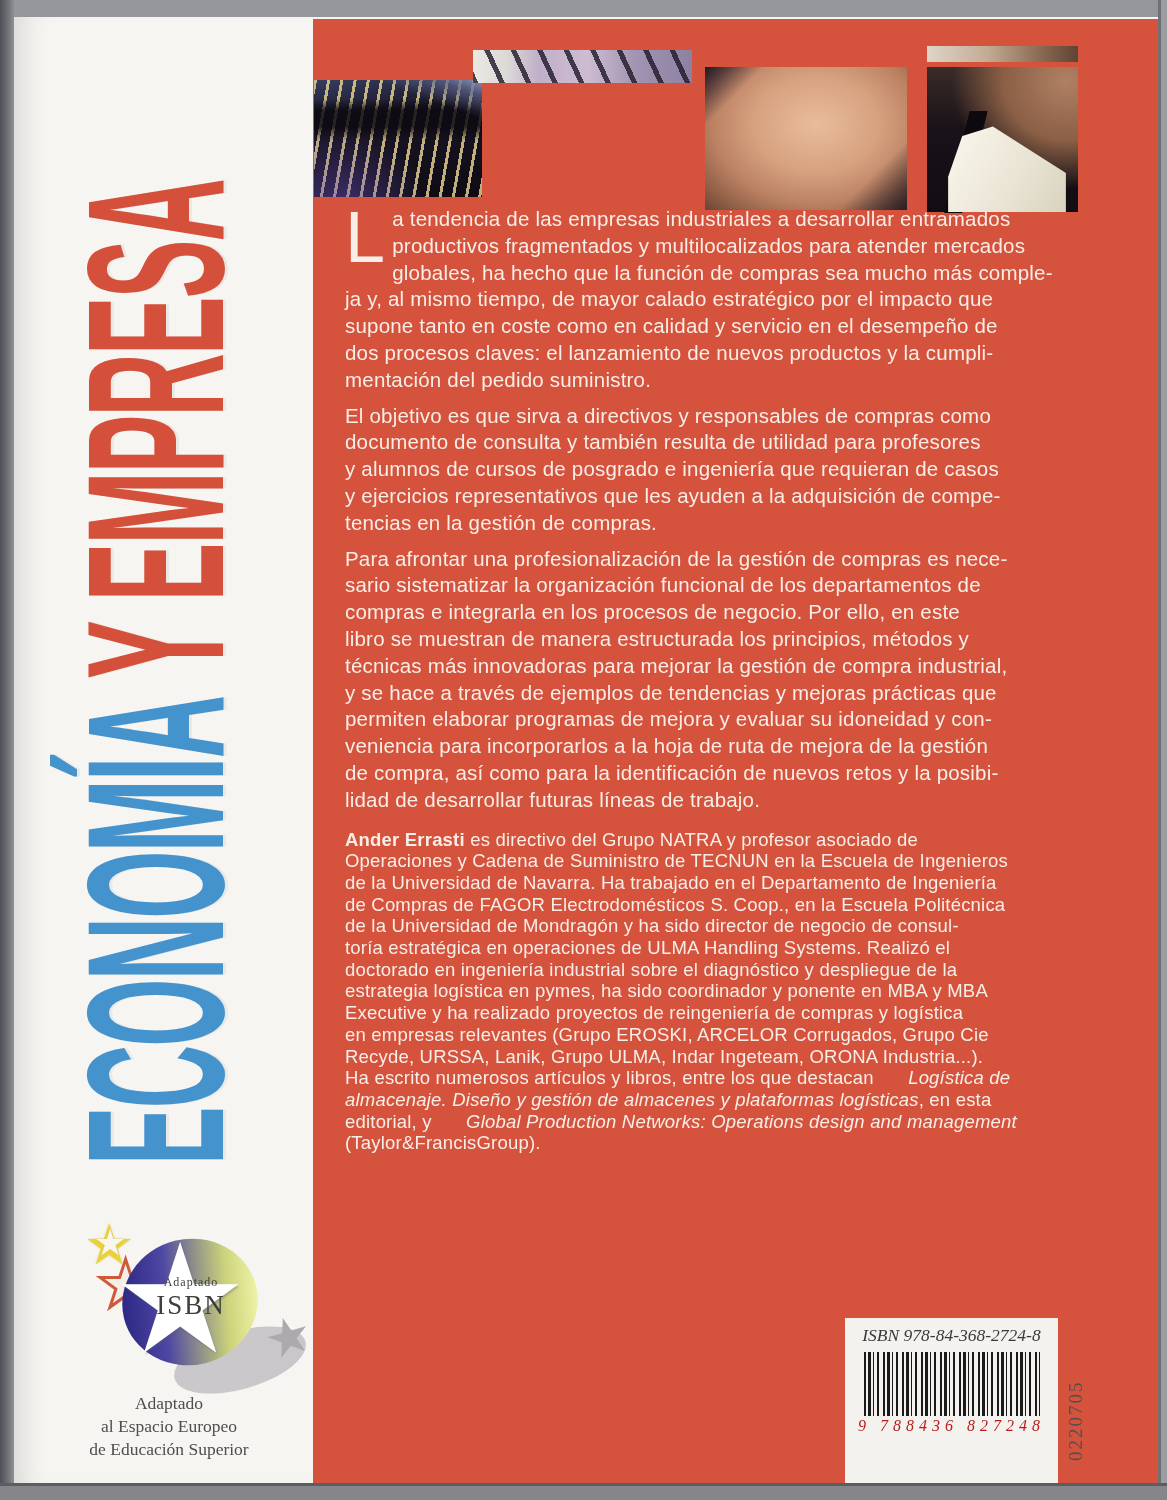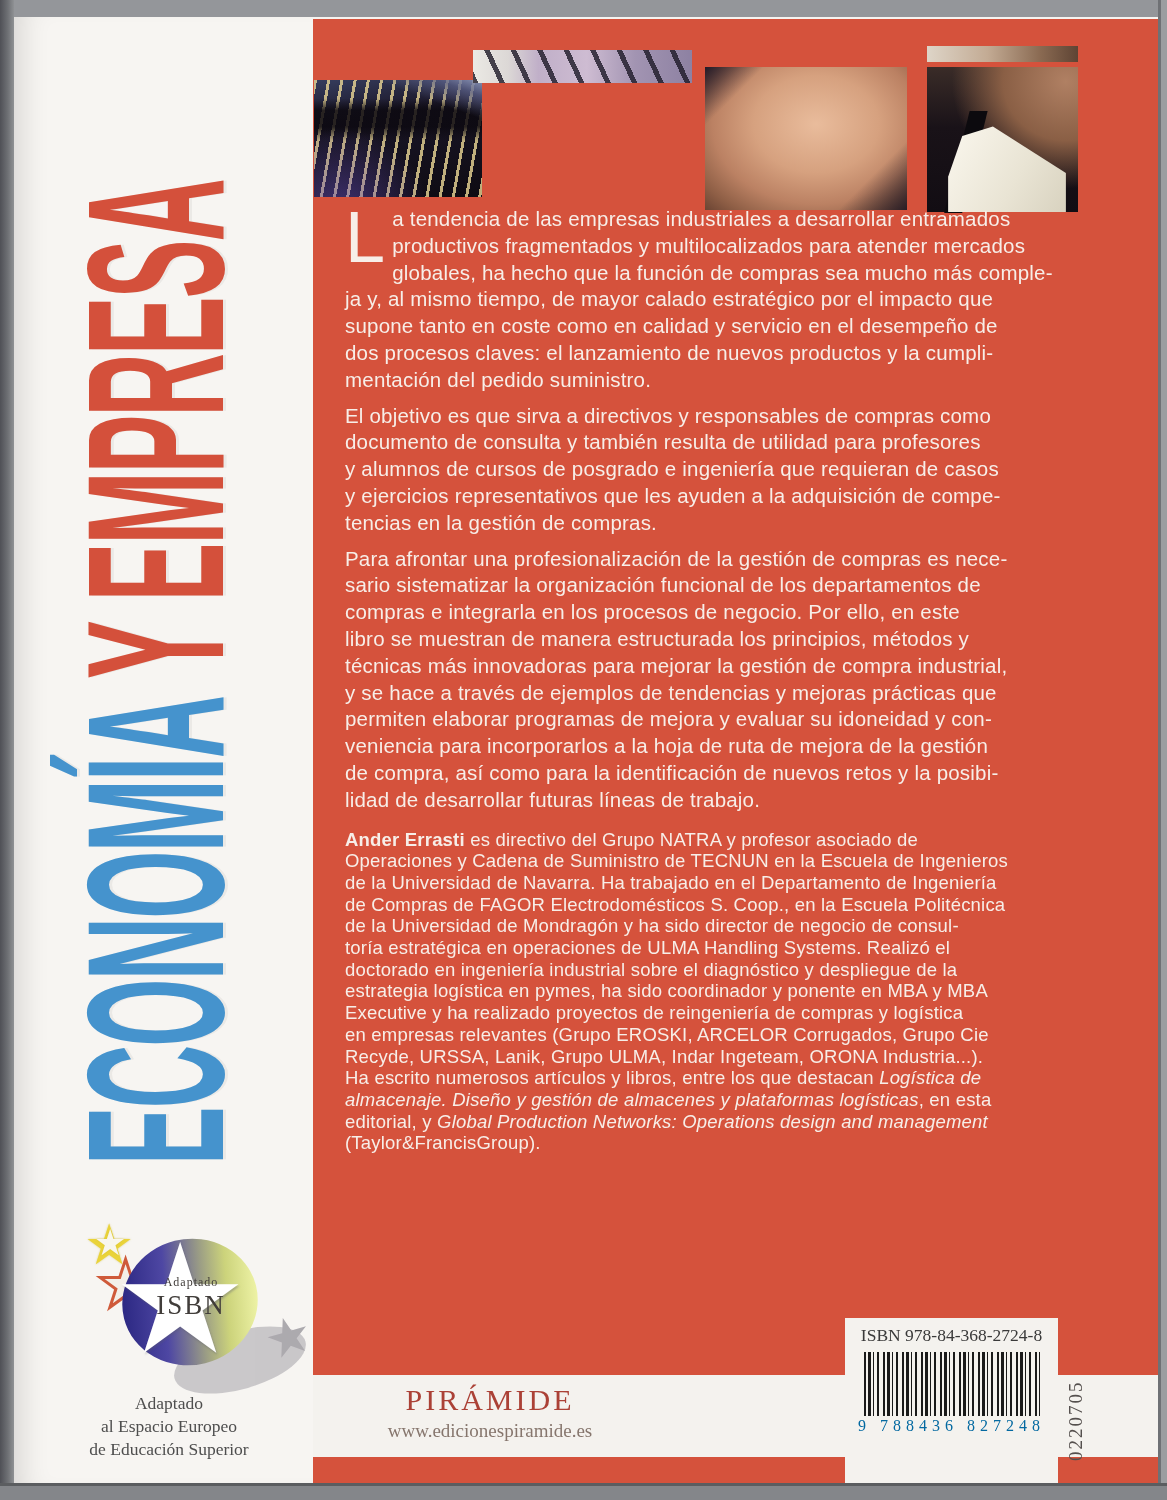--- a/index.html
+++ b/index.html
@@ -73,37 +73,37 @@
   .photo4-wedge-line{position:absolute; left:20%; top:30%; width:12%; height:70%;
     background:#0c0a0e; transform:skewX(-14deg);}
 
   
   .body-text{position:absolute; left:32px; top:187px; width:735px; color:var(--body_text);}
   .body-text p{white-space:pre-line; font-size:20.5px; line-height:26.8px; letter-spacing:.2px;}
   .body-text p + p{margin-top:9px;}
   .dropcap{float:left; font-size:72px; line-height:56px; padding:3px 7px 0 0; font-weight:400;}
   .bio{font-size:18.5px !important; line-height:21.7px !important; margin-top:15px !important;}
   .bio b{font-weight:bold;}
-  .bio i{font-style:italic;}
+  .bio i{font-style:italic;margin-left:29px;}
 
   
   .pub-strip{position:absolute; left:0; top:1356px; width:100%; height:82px; background:var(--label_bg);}
   .pub{position:absolute; left:47px; top:8px; width:260px; text-align:center;}
   .pub-name{font-family:"Liberation Serif", serif; font-size:30px; letter-spacing:3px; color:#ab4136;}
   .pub-site{font-family:"Liberation Serif", serif; font-size:19px; color:#86766d; margin-top:3px;}
   .isbn-box{position:absolute; left:532px; top:1299px; width:213px; height:174px;
-    background:var(--label_bg); text-align:center;}
+    background:var(--label_bg); text-align:center;font-style:italic;}
   .isbn-text{font-family:"Liberation Serif", serif; font-size:17.5px; color:#3a3a3a; margin-top:7px;}
   .barcode{margin:6px auto 0; width:176px; height:64px;
     background:repeating-linear-gradient(to right,
       #1a1a1a 0 2px, transparent 2px 4px,
       #1a1a1a 4px 7px, transparent 7px 9px,
       #1a1a1a 9px 10px, transparent 10px 13px,
       #1a1a1a 13px 15px, transparent 15px 19px);}
-  .barcode-digits{font-family:"Liberation Serif", serif; font-size:16px; color:#0369a1;
+  .barcode-digits{font-family:"Liberation Serif", serif; font-size:16px; color:#b91c1c;
     letter-spacing:5px; margin-top:1px;}
   .edition-code{position:absolute; left:752px; top:1352px; height:90px;
     writing-mode:vertical-rl; transform:rotate(180deg);
     font-family:"Liberation Serif", serif; font-size:19px; letter-spacing:2px; color:#55504e;}
 
   
   .eees{position:absolute; left:60px; top:1192px; width:210px; height:186px;}
   .eees > div{position:absolute;}
   .star-small1{left:10px; top:8px; font-size:56px; line-height:56px; color:#ead33a;
     text-shadow:0 0 2px rgba(200,180,40,.6);}
@@ -183,26 +183,20 @@
 estrategia logística en pymes, ha sido coordinador y ponente en MBA y MBA
 Executive y ha realizado proyectos de reingeniería de compras y logística
 en empresas relevantes (Grupo EROSKI, ARCELOR Corrugados, Grupo Cie
 Recyde, URSSA, Lanik, Grupo ULMA, Indar Ingeteam, ORONA Industria...).
 Ha escrito numerosos artículos y libros, entre los que destacan </span><i>Logística de
 almacenaje. Diseño y gestión de almacenes y plataformas logísticas</i><span>, en esta
 editorial, y </span><i>Global Production Networks: Operations design and management</i><span>
 (Taylor&amp;FrancisGroup).</span></p>
     </div>
 
-    <div class="pub-strip">
-      <div class="pub">
-        <div class="pub-name">PIRÁMIDE</div>
-        <div class="pub-site">www.edicionespiramide.es</div>
-      </div>
-    </div>
 
     <div class="isbn-box">
       <div class="isbn-text">ISBN 978-84-368-2724-8</div>
       <div class="barcode"></div>
       <div class="barcode-digits">9 788436 827248</div>
     </div>
 
     <div class="edition-code">0220705</div>
 
   </div>

